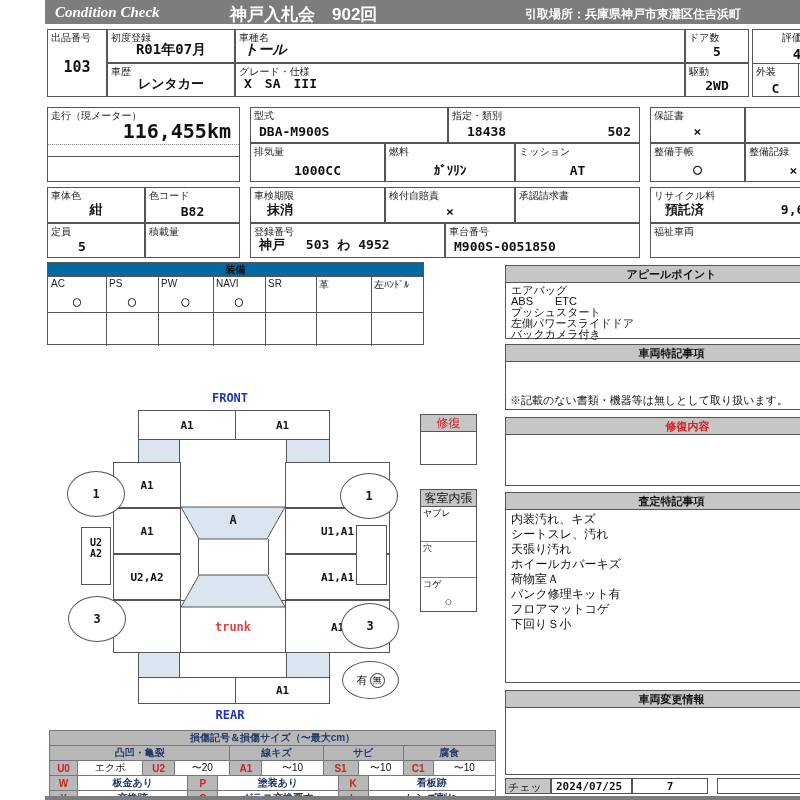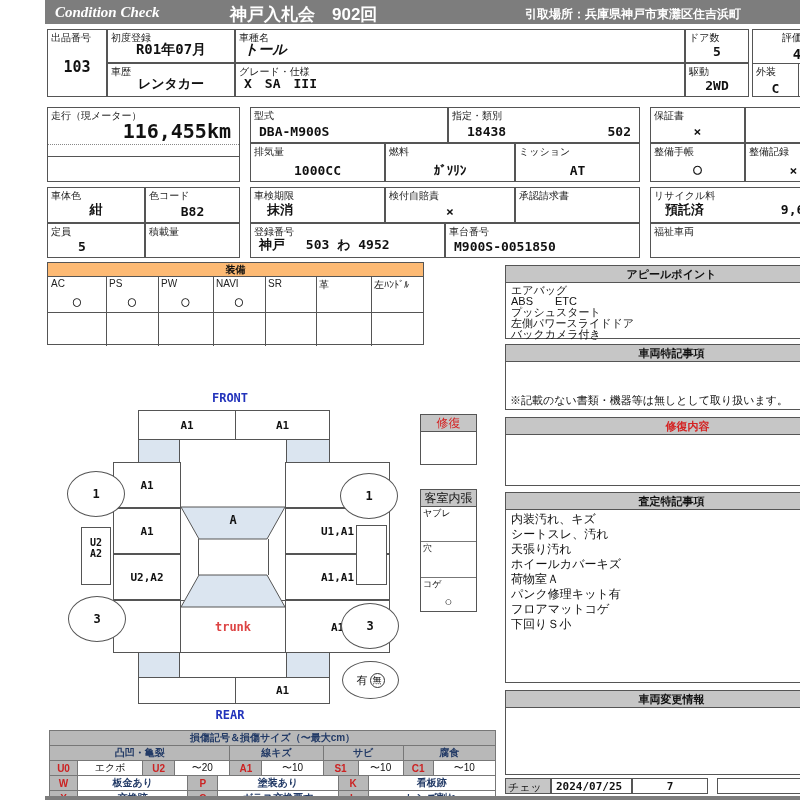--- a/index.html
+++ b/index.html
@@ -179,21 +179,21 @@
     <span class="l">リサイクル料</span>
     <span class="v vl" style="padding-left:14px;">預託済</span>
     <span class="v vr">9,630円</span>
   </div>
   <div class="b" style="left:605px;top:223px;width:192px;height:35px;">
     <span class="l">福祉車両</span>
     <span class="v"></span>
   </div>
 
   <div class="b" style="left:2px;top:262px;width:377px;height:83px;">
-    <div style="height:13px;background:#fdba74;border-bottom:1px solid #555;text-align:center;font-size:10px;font-weight:bold;line-height:13px;">装備</div>
+    <div style="height:13px;background:#0369a1;border-bottom:1px solid #555;text-align:center;font-size:10px;font-weight:bold;line-height:13px;">装備</div>
     <div style="position:relative;height:35px;border-bottom:1px solid #555;">
       <div style="position:absolute;left:0;width:58px;height:35px;border-right:1px solid #555;">
         <span class="l">AC</span>
         <span class="v" style="font-size:14px;font-weight:normal;">○</span>
         </div>
       <div style="position:absolute;left:58px;width:52px;height:35px;border-right:1px solid #555;">
         <span class="l">PS</span>
         <span class="v" style="font-size:14px;font-weight:normal;">○</span>
         </div>
       <div style="position:absolute;left:110px;width:55px;height:35px;border-right:1px solid #555;">

